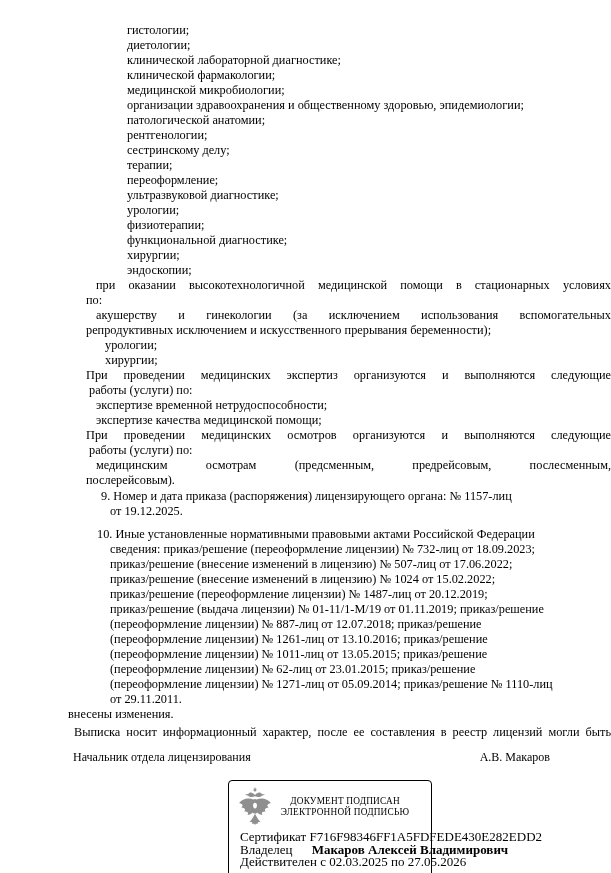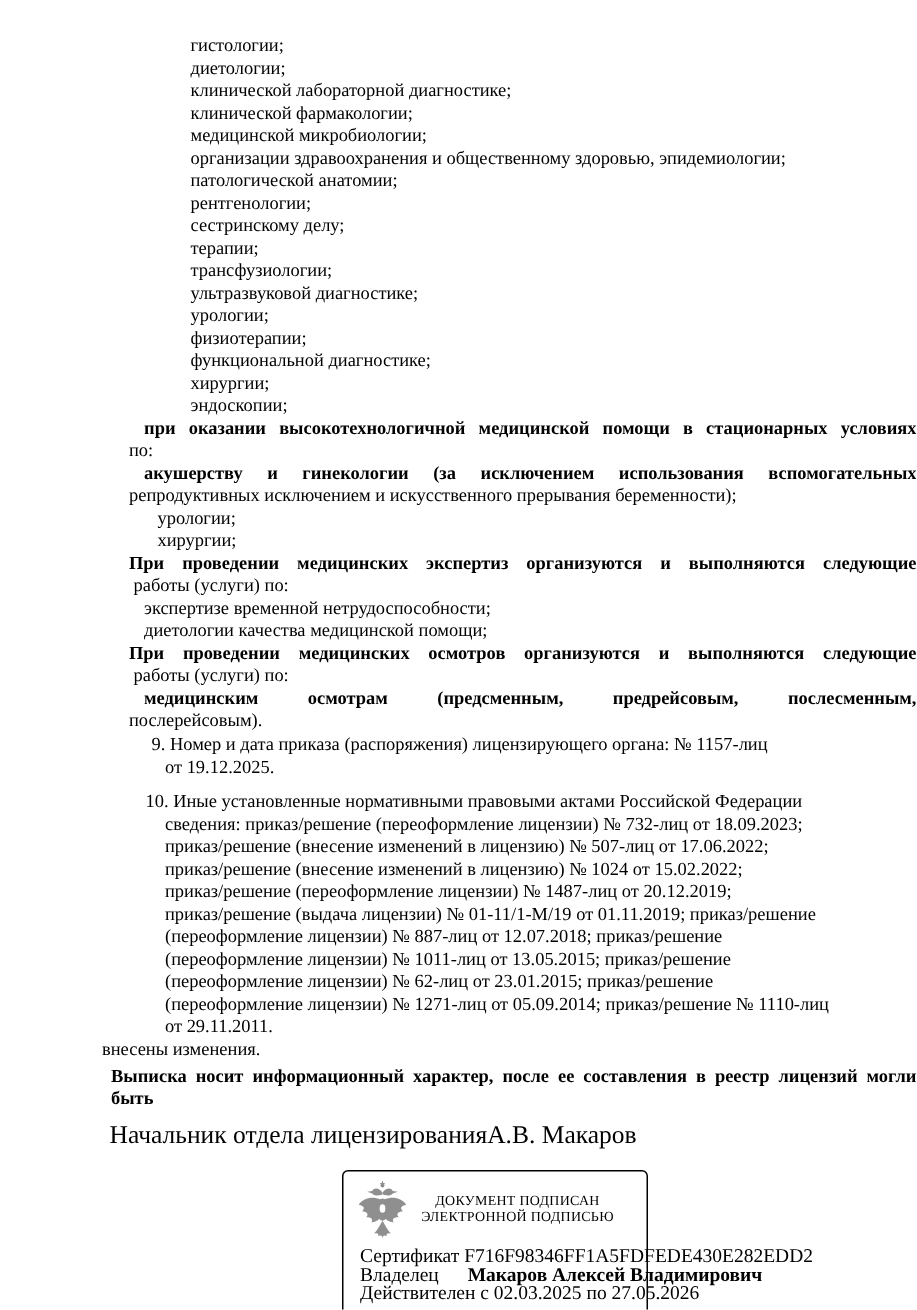--- a/index.html
+++ b/index.html
@@ -14,38 +14,38 @@
   .doc-body{padding-top:23px;}
   .line{
     font-size:12.3px;
     line-height:15px;
     white-space:nowrap;
   }
   .line.j{
     white-space:normal;
     text-align:justify;
     text-align-last:justify;
-    font-weight:bold;
   }
   .i-list{margin-left:127px}
   .i-body{margin-left:86px}
   .i-indent{margin-left:96px}
   .i-sub{margin-left:105px}
   .i-work{margin-left:89px}
   .i-n9{margin-left:101px}
   .i-n10{margin-left:97px}
   .i-cont{margin-left:110px}
   .i-close-first{margin-left:74px}
   .i-close{margin-left:68px}
 
   .sign-row{
     display:flex;
+    justify-content:space-between;
     align-items:baseline;
     margin:8px 61px 0 73px;
-    font-size:17px;
+    font-size:12px;
     line-height:18px;
   }
   .stamp{
     box-sizing:border-box;
     margin-left:228px;
     margin-top:14px;
     width:204px;
     height:105px;
     border:1.5px solid #000;
     border-radius:4px;
@@ -84,50 +84,51 @@
       <div class="line i-list">гистологии;</div>
       <div class="line i-list">диетологии;</div>
       <div class="line i-list">клинической лабораторной диагностике;</div>
       <div class="line i-list">клинической фармакологии;</div>
       <div class="line i-list">медицинской микробиологии;</div>
       <div class="line i-list">организации здравоохранения и общественному здоровью, эпидемиологии;</div>
       <div class="line i-list">патологической анатомии;</div>
       <div class="line i-list">рентгенологии;</div>
       <div class="line i-list">сестринскому делу;</div>
       <div class="line i-list">терапии;</div>
-      <div class="line i-list">трансфузиологии;</div>
+      <div class="line i-list">переоформление;</div>
       <div class="line i-list">ультразвуковой диагностике;</div>
       <div class="line i-list">урологии;</div>
       <div class="line i-list">физиотерапии;</div>
       <div class="line i-list">функциональной диагностике;</div>
       <div class="line i-list">хирургии;</div>
       <div class="line i-list">эндоскопии;</div>
       <div class="line i-indent j">при оказании высокотехнологичной медицинской помощи в стационарных условиях</div>
       <div class="line i-body">по:</div>
       <div class="line i-indent j">акушерству и гинекологии (за исключением использования вспомогательных</div>
       <div class="line i-body">репродуктивных исключением и искусственного прерывания беременности);</div>
       <div class="line i-sub">урологии;</div>
       <div class="line i-sub">хирургии;</div>
       <div class="line i-body j">При проведении медицинских экспертиз организуются и выполняются следующие</div>
       <div class="line i-work">работы (услуги) по:</div>
       <div class="line i-indent">экспертизе временной нетрудоспособности;</div>
-      <div class="line i-indent">диетологии качества медицинской помощи;</div>
+      <div class="line i-indent">экспертизе качества медицинской помощи;</div>
       <div class="line i-body j">При проведении медицинских осмотров организуются и выполняются следующие</div>
       <div class="line i-work">работы (услуги) по:</div>
       <div class="line i-indent j">медицинским осмотрам (предсменным, предрейсовым, послесменным,</div>
       <div class="line i-body">послерейсовым).</div>
       <div class="line i-n9" style="margin-top: 1px;">9. Номер и дата приказа (распоряжения) лицензирующего органа: № 1157-лиц</div>
       <div class="line i-cont">от 19.12.2025.</div>
       <div class="line i-n10" style="margin-top: 8px;">10. Иные установленные нормативными правовыми актами Российской Федерации</div>
       <div class="line i-cont">сведения: приказ/решение (переоформление лицензии) № 732-лиц от 18.09.2023;</div>
       <div class="line i-cont">приказ/решение (внесение изменений в лицензию) № 507-лиц от 17.06.2022;</div>
       <div class="line i-cont">приказ/решение (внесение изменений в лицензию) № 1024 от 15.02.2022;</div>
       <div class="line i-cont">приказ/решение (переоформление лицензии) № 1487-лиц от 20.12.2019;</div>
       <div class="line i-cont">приказ/решение (выдача лицензии) № 01-11/1-М/19 от 01.11.2019; приказ/решение</div>
       <div class="line i-cont">(переоформление лицензии) № 887-лиц от 12.07.2018; приказ/решение</div>
+      <div class="line i-cont">(переоформление лицензии) № 1261-лиц от 13.10.2016; приказ/решение</div>
       <div class="line i-cont">(переоформление лицензии) № 1011-лиц от 13.05.2015; приказ/решение</div>
       <div class="line i-cont">(переоформление лицензии) № 62-лиц от 23.01.2015; приказ/решение</div>
       <div class="line i-cont">(переоформление лицензии) № 1271-лиц от 05.09.2014; приказ/решение № 1110-лиц</div>
       <div class="line i-cont">от 29.11.2011.</div>
       <div class="line i-close">внесены изменения.</div>
       <div class="line i-close-first j" style="margin-top: 3px;">Выписка носит информационный характер, после ее составления в реестр лицензий могли быть</div>
     </div>
 
   <div class="sign-row">
     <span>Начальник отдела лицензирования</span>

